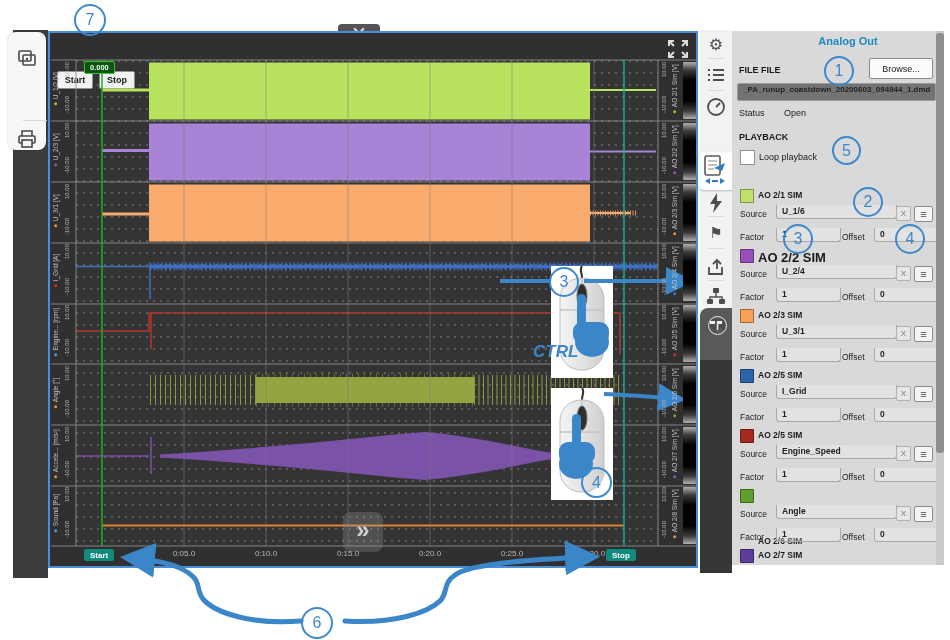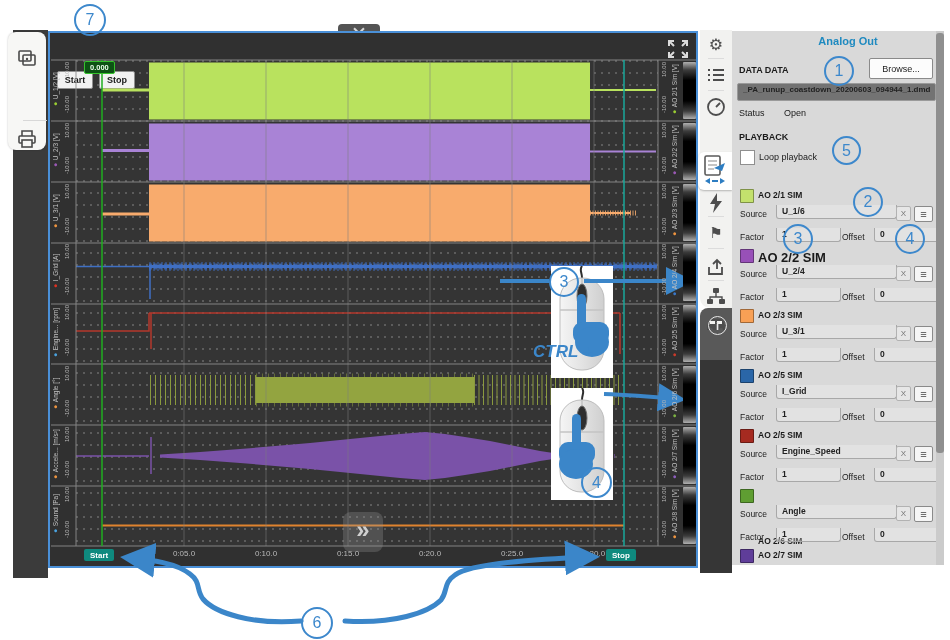--- a/index.html
+++ b/index.html
@@ -245,21 +245,21 @@
           <rect x="12" y="4" width="5" height="3" fill="#f2f2f0"></rect>
       </svg>
     </div>
     <div class="abs side-ic" style="top:288px;left:5px;top:288px;"></div>
     <div class="abs" style="left:8px;top:286px;width:17px;height:17px;border:1.6px solid #e8e8e8;border-radius:50%;
          color:#e8e8e8;font-size:11px;font-weight:bold;display:flex;align-items:center;justify-content:center;">i</div>
   </div>
 
   <div class="abs" id="panel">
     <div class="abs" id="panel-title">Analog Out</div>
-    <div class="abs plabel" style="left:7px;top:34px;">DATA DATA</div>
+    <div class="abs plabel" style="left:7px;top:34px;">FILE FILE</div>
     <button class="abs" id="browse-btn">Browse...</button>
     <div class="abs pfield" id="file-field" style="left:5px;top:52px;width:192px;height:15px;">_PA_runup_coastdown_20200603_094944_1.dmd</div>
     <div class="abs ptext" style="left:7px;top:77px;">Status</div>
     <div class="abs ptext" style="left:52px;top:77px;">Open</div>
     <div class="abs plabel" style="left:7px;top:101px;">PLAYBACK</div>
     <div class="abs" id="checkbox" style="left:8px;top:119px;"></div>
     <div class="abs ptext" style="left:27px;top:121px;">Loop playback</div>
     <div class="abs" id="ao-list" style="left:6px;top:156px;width:200px;height:378px;">
         <div style="left: 0px; top: 0px; width: 200px; height: 60px; position: absolute;">
           <div class="swatch" style="left: 2px; top: 2px; position: absolute; background: rgb(195, 225, 109);"></div>

